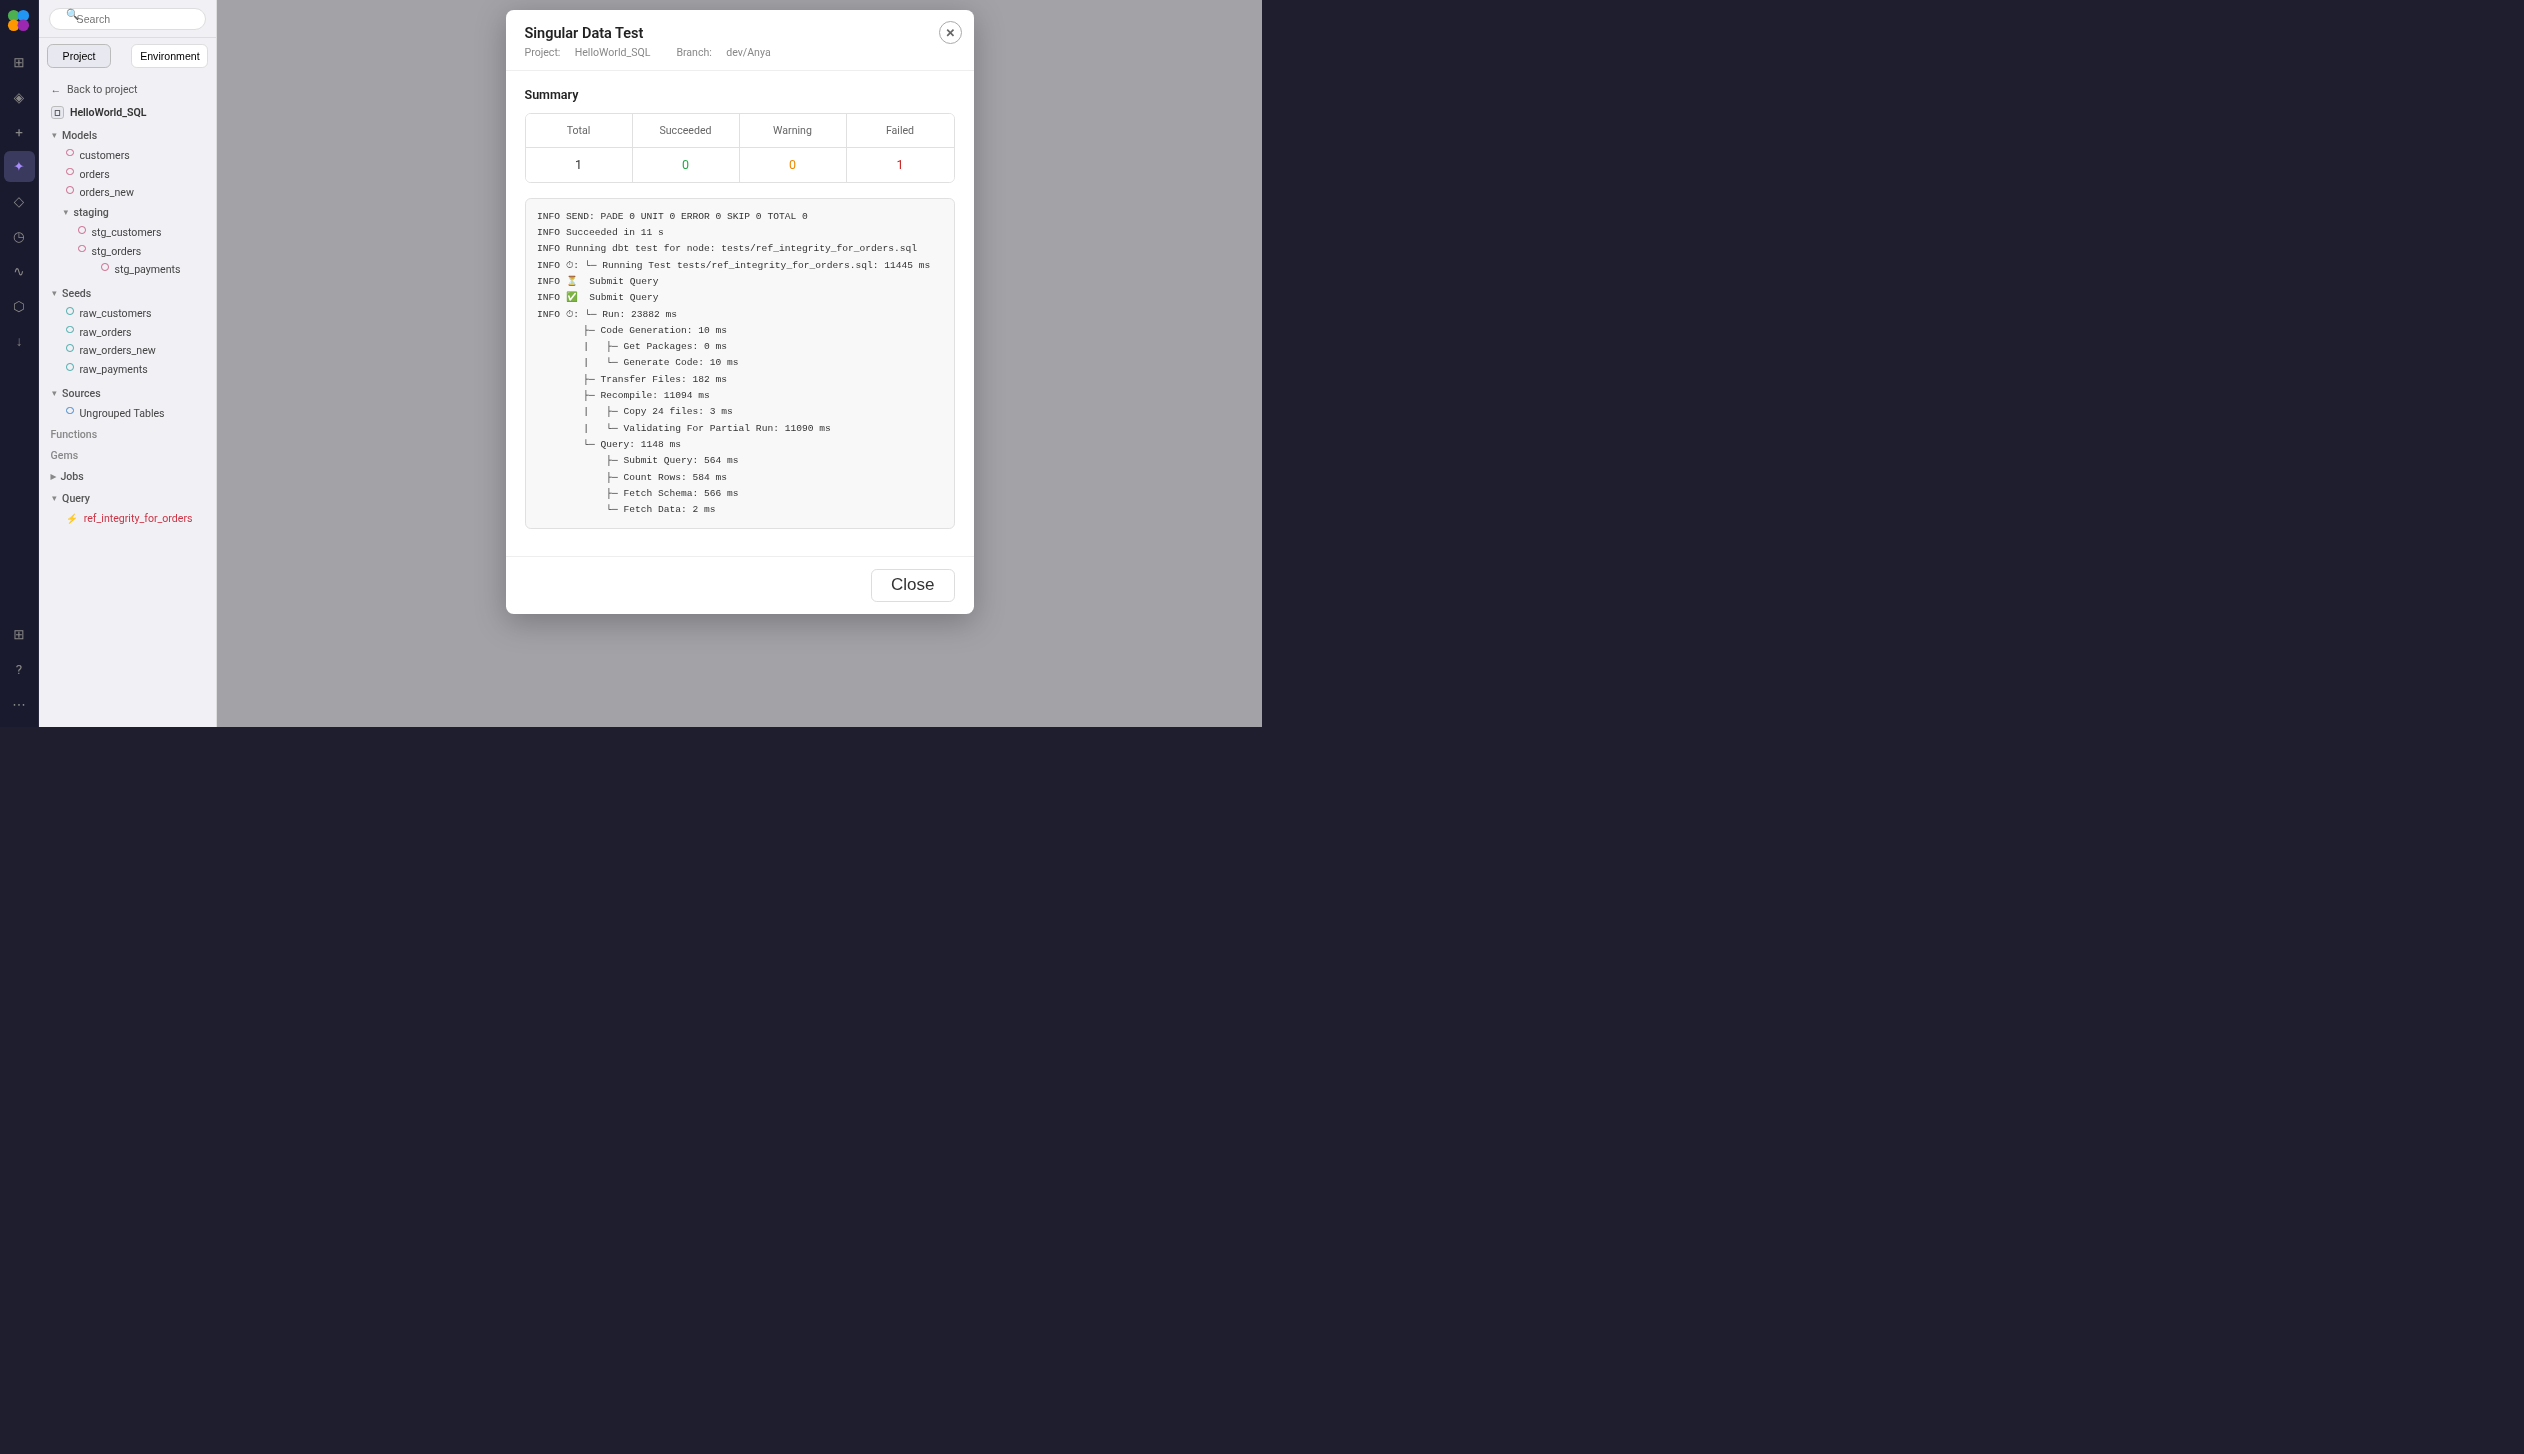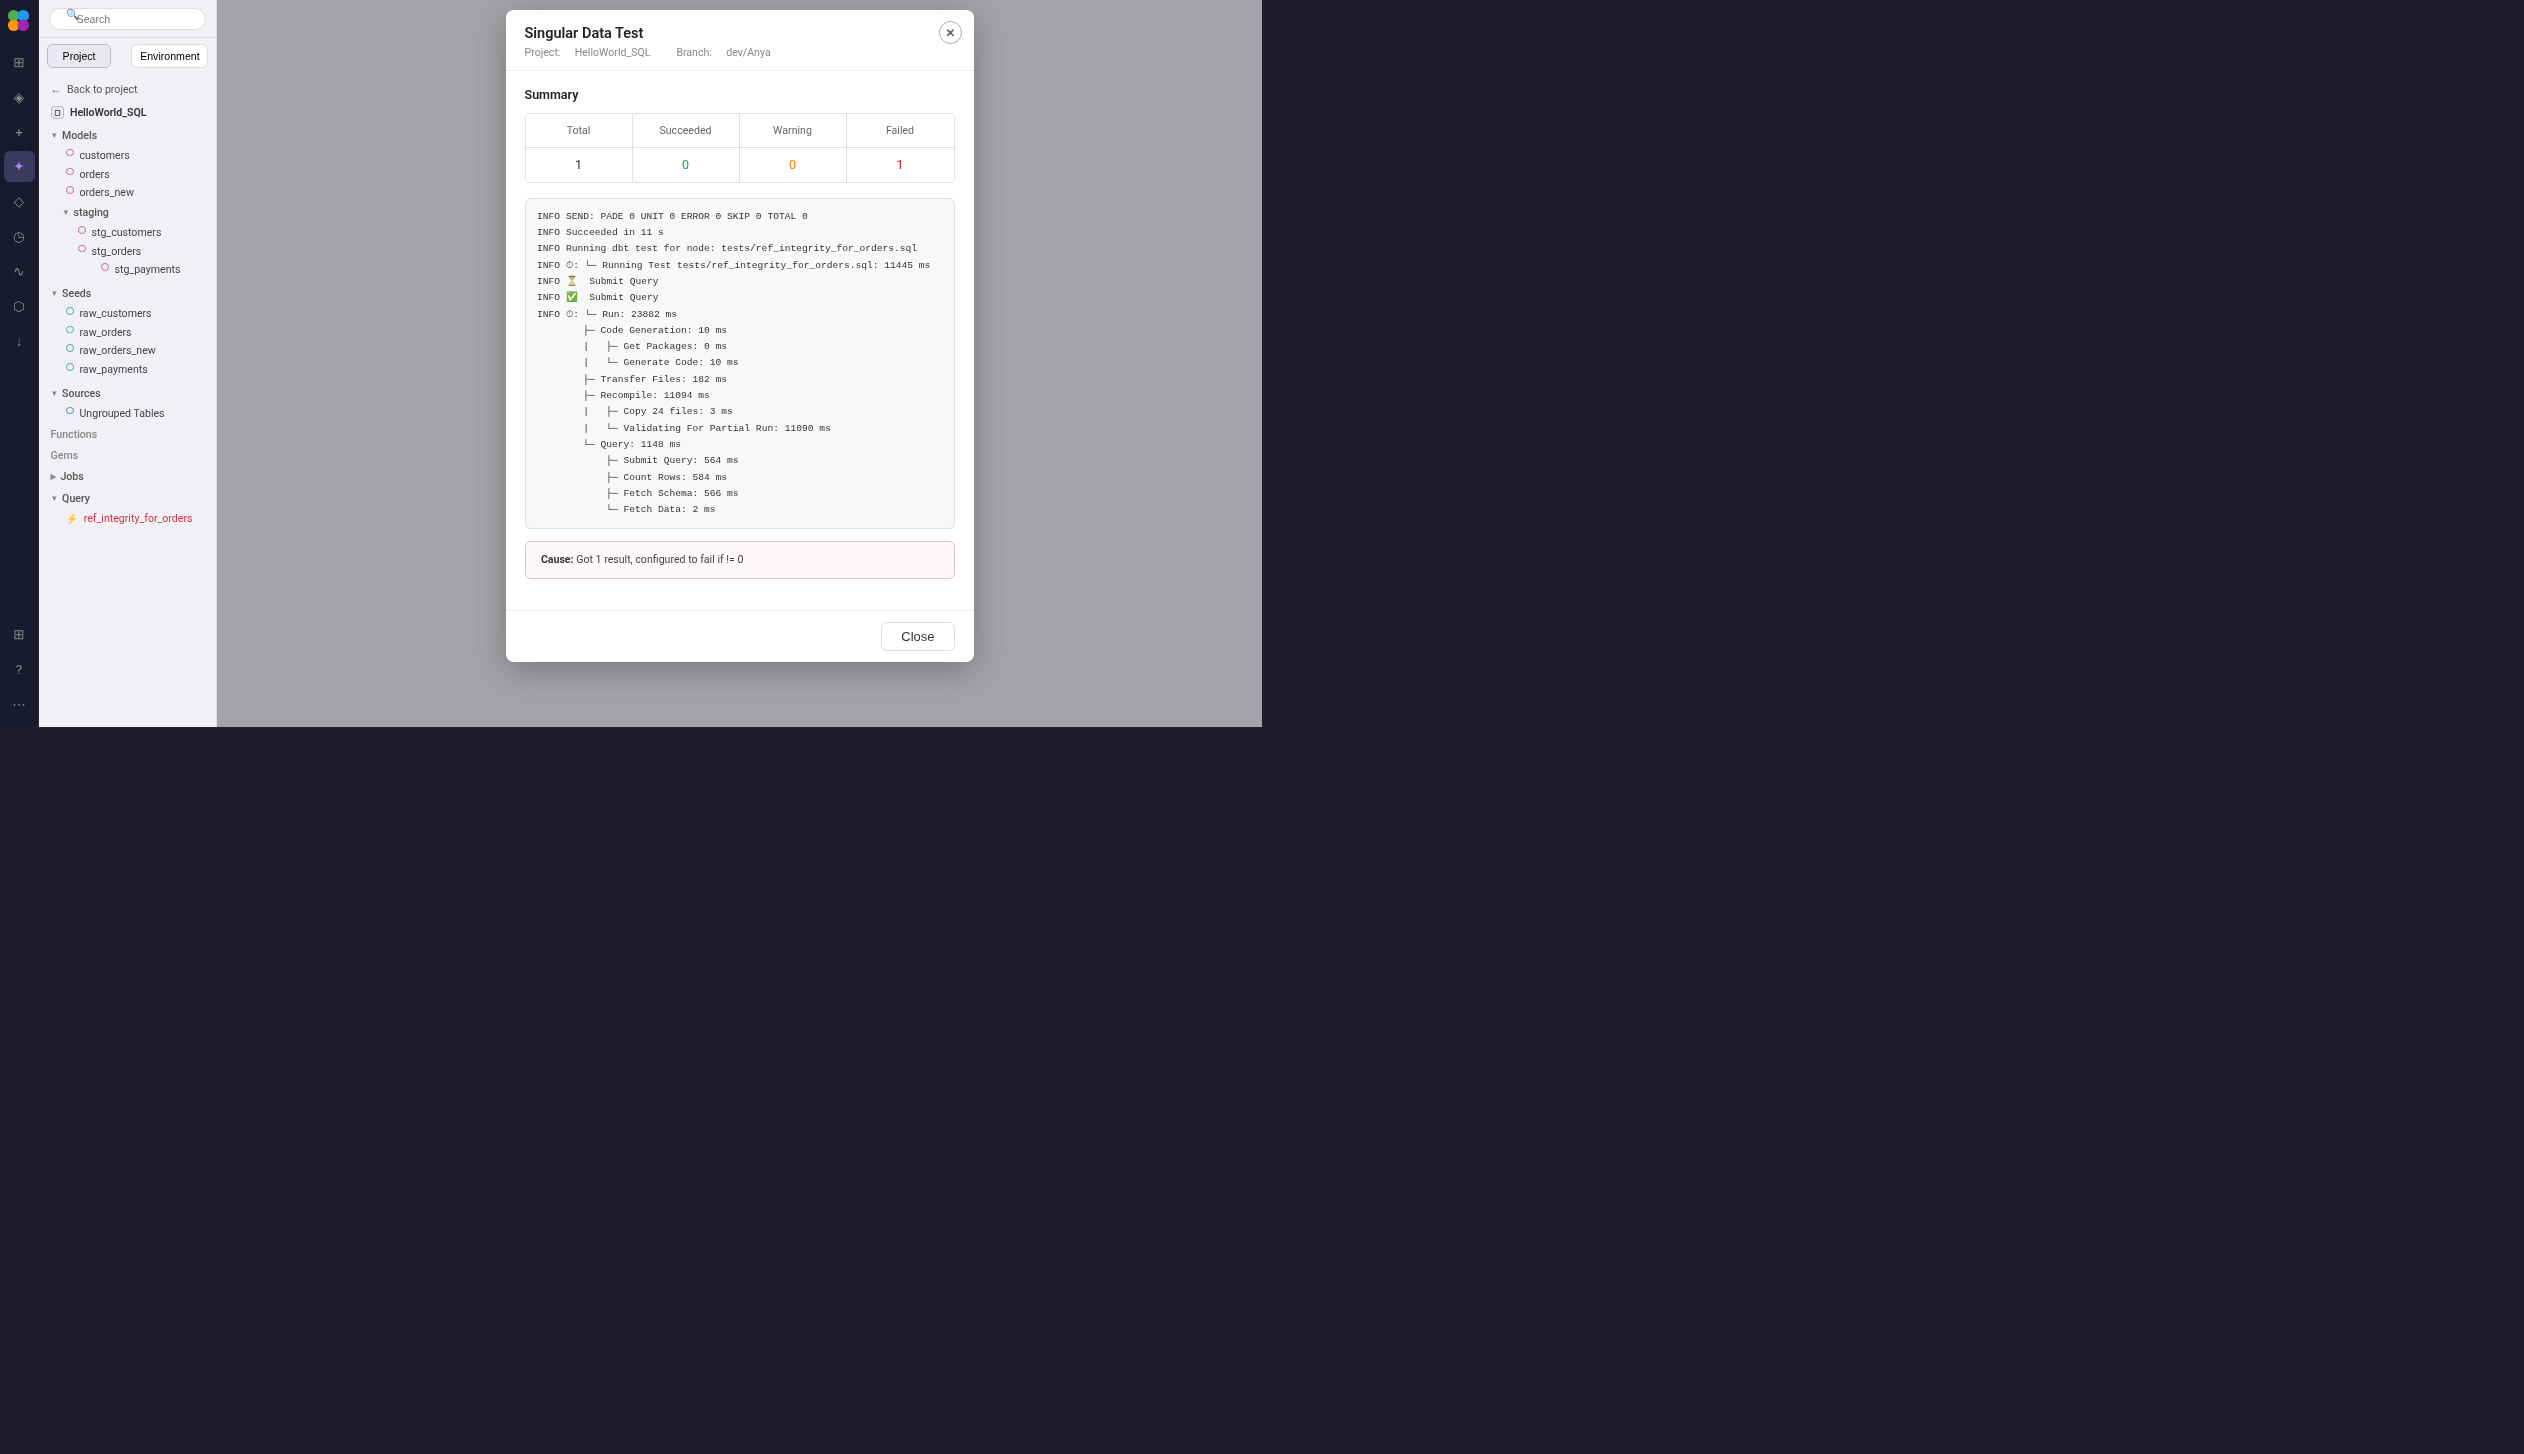--- a/index.html
+++ b/index.html
@@ -387,21 +387,21 @@
       display: flex;
       justify-content: flex-end;
       flex-shrink: 0;
     }
 
     .close-modal-btn {
       padding: 5.8px 19px;
       border: 1px solid #ddd;
       border-radius: 5.8px;
       background: white;
-      font-size: 13px;
+      font-size: 17px;
       cursor: pointer;
       color: #333;
     }
 
     
     .logo-shape {
       width: 25px;
       height: 25px;
     }
   </style>
@@ -605,24 +605,20 @@
         ├─ Transfer Files: 182 ms
         ├─ Recompile: 11094 ms
         |   ├─ Copy 24 files: 3 ms
         |   └─ Validating For Partial Run: 11090 ms
         └─ Query: 1148 ms
             ├─ Submit Query: 564 ms
             ├─ Count Rows: 584 ms
             ├─ Fetch Schema: 566 ms
             └─ Fetch Data: 2 ms</div>
 
-        <div class="cause-box">
-          <strong>Cause:</strong>
-          <span>Got 1 result, configured to fail if != 0</span>
-        </div>
 
       </div>
 
       <div class="modal-footer">
         <button class="close-modal-btn">Close</button>
       </div>
 
     </div>
   </div>
 </div>

